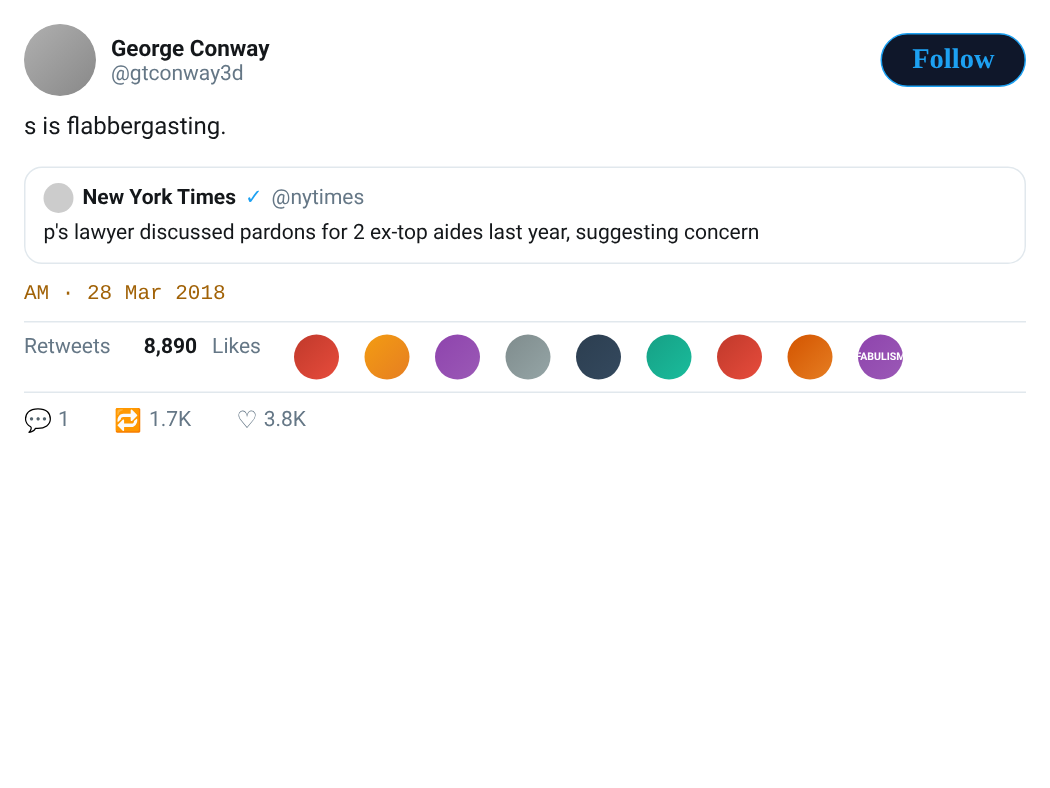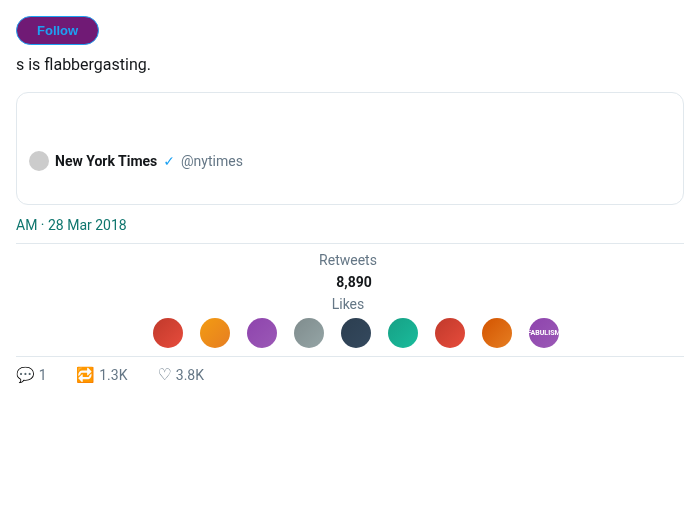--- a/index.html
+++ b/index.html
@@ -51,24 +51,25 @@
     }
     .username {
       font-size: 14px;
       color: #657786;
     }
     .follow-button {
       border: 1.5px solid #1da1f2;
       border-radius: 999px;
       padding: 6px 20px;
       color: #1da1f2;
-      background: #701a75;
-      font-size: 13px;
+      background: #0f172a;
+      font-size: 19px;
       font-weight: 600;
       cursor: pointer;
+      font-family: Liberation Serif, serif;
     }
     .tweet-text {
       font-size: 16px;
       font-weight: 400;
       color: #14171a;
       line-height: 1.3;
       margin-bottom: 16px;
       
       padding-left: 0;
     }
@@ -77,21 +78,20 @@
       border-radius: 12px;
       padding: 10px 12px;
       margin-bottom: 10px;
       overflow: hidden;
     }
     .quoted-header {
       display: flex;
       align-items: center;
       gap: 6px;
       margin-bottom: 4px;
-      margin-top: 48px;
     }
     .quoted-avatar {
       width: 20px;
       height: 20px;
       border-radius: 50%;
       background: #ccc;
     }
     .quoted-name {
       font-weight: 700;
       font-size: 14px;
@@ -108,38 +108,37 @@
     .quoted-text {
       font-size: 14px;
       color: #14171a;
       line-height: 1.4;
       white-space: normal;
       overflow: hidden;
       text-overflow: ellipsis;
     }
     .tweet-meta {
       font-size: 14px;
-      color: #0f766e;
+      color: #a16207;
       margin-bottom: 10px;
       padding-top: 2px;
+      font-family: Liberation Mono, monospace;
     }
     .divider {
       border: none;
       border-top: 1px solid #e1e8ed;
       margin: 0;
     }
     .stats-row {
       display: flex;
-      align-items: center;
       gap: 6px;
       padding: 8px 0;
       font-size: 14px;
       color: #14171a;
       border-bottom: 1px solid #e1e8ed;
-      flex-direction: column;
     }
     .stats-row span {
       margin-right: 4px;
     }
     .stats-label {
       color: #657786;
       font-weight: 400;
     }
     .stats-likes {
       font-weight: 700;
@@ -194,34 +193,43 @@
     .reply-icon::before { content: "💬"; font-size: 15px; }
     .retweet-icon::before { content: "🔁"; font-size: 15px; }
     .like-icon::before { content: "♡"; font-size: 16px; }
   </style>
 </head>
 <body>
 
 <div class="tweet-card">
 
   <div class="tweet-header">
+    <div class="tweet-header-left">
+      <div class="avatar">
+        <div class="avatar-img"></div>
+      </div>
+      <div class="user-info">
+        <span class="display-name">George Conway</span>
+        <span class="username">@gtconway3d</span>
+      </div>
+    </div>
     <button class="follow-button">Follow</button>
   </div>
 
   <div class="tweet-text">s is flabbergasting.</div>
 
   <div class="quoted-tweet">
     <div class="quoted-header">
       <div class="quoted-avatar"></div>
       <span class="quoted-name">New York Times</span>
       <span class="verified-icon">✓</span>
       <span class="quoted-username">@nytimes</span>
     </div>
     <div class="quoted-text">
-      <br>
+      <span>p's lawyer discussed pardons for 2 ex-top aides last year, suggesting concern</span><br>
     </div>
   </div>
 
   <div class="tweet-meta">AM · 28 Mar 2018</div>
 
   <hr class="divider">
 
   <div class="stats-row">
     <span class="stats-label">Retweets</span>
     <span class="stats-likes">8,890</span>
@@ -239,21 +247,21 @@
     </div>
   </div>
 
   <div class="actions-row">
     <div class="action-item">
       <span class="action-icon reply-icon"></span>
       <span class="action-count">1</span>
     </div>
     <div class="action-item">
       <span class="action-icon retweet-icon"></span>
-      <span class="action-count">1.3K</span>
+      <span class="action-count">1.7K</span>
     </div>
     <div class="action-item">
       <span class="action-icon like-icon"></span>
       <span class="action-count">3.8K</span>
     </div>
   </div>
 
 </div>
 
 </body></html>

